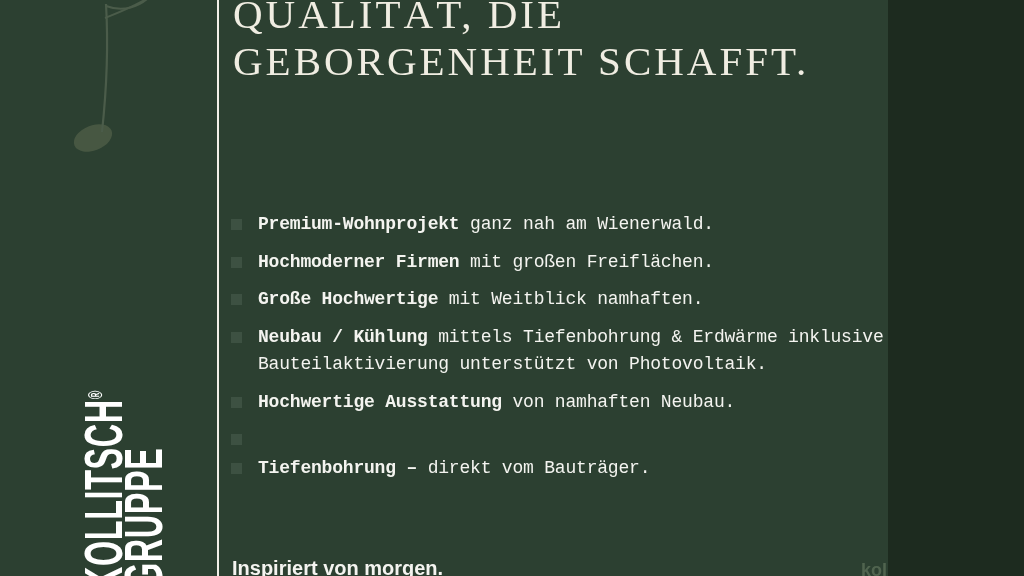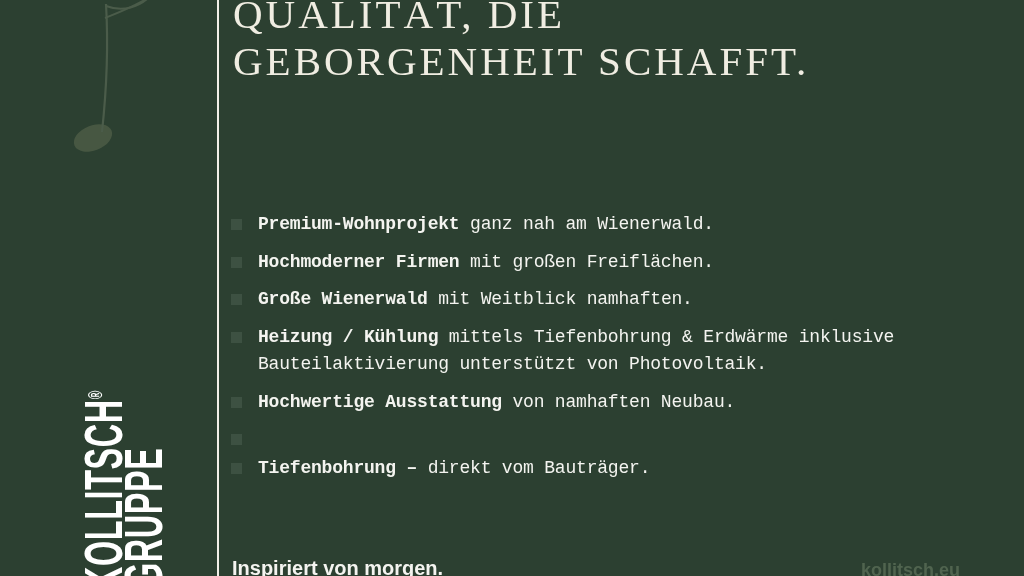--- a/index.html
+++ b/index.html
@@ -3,21 +3,21 @@
 <meta charset="utf-8">
 <style>
   html, body {
     margin: 0;
     padding: 0;
     background: #1d2b1f;
     font-family: "Liberation Sans", sans-serif;
   }
   .stage {
     position: relative;
-    width: 1024px;
+    width: 888px;
     height: 576px;
     overflow: hidden;
     background: var(--background, #2c4031);
   }
 
   
   .sprout {
     position: absolute;
     left: 60px;
     top: 0;
@@ -150,26 +150,26 @@
       <span class="bullet-text"><span class="b">Premium-Wohnprojekt</span><span> ganz nah am Wienerwald.</span></span>
     </div>
 
     <div class="bullet-item">
       <span class="bullet-marker"></span>
       <span class="bullet-text"><span class="b">Hochmoderner Firmen</span><span> mit großen Freiflächen.</span></span>
     </div>
 
     <div class="bullet-item">
       <span class="bullet-marker"></span>
-      <span class="bullet-text"><span class="b">Große Wienerwald</span><span> mit Weitblick namhaften.</span></span>
+      <span class="bullet-text"><span class="b">Große Hochwertige</span><span> mit Weitblick namhaften.</span></span>
     </div>
 
     <div class="bullet-item">
       <span class="bullet-marker"></span>
-      <span class="bullet-text"><span class="b">Heizung / Kühlung</span><span> mittels Tiefenbohrung &amp; Erdwärme inklusive Bauteilaktivierung unterstützt von Photovoltaik.</span></span>
+      <span class="bullet-text"><span class="b">Neubau / Kühlung</span><span> mittels Tiefenbohrung &amp; Erdwärme inklusive Bauteilaktivierung unterstützt von Photovoltaik.</span></span>
     </div>
 
     <div class="bullet-item">
       <span class="bullet-marker"></span>
       <span class="bullet-text"><span class="b">Hochwertige Ausstattung</span><span> von namhaften Neubau.</span></span>
     </div>
 
     <div class="bullet-item">
       <span class="bullet-marker"></span>
     </div>

